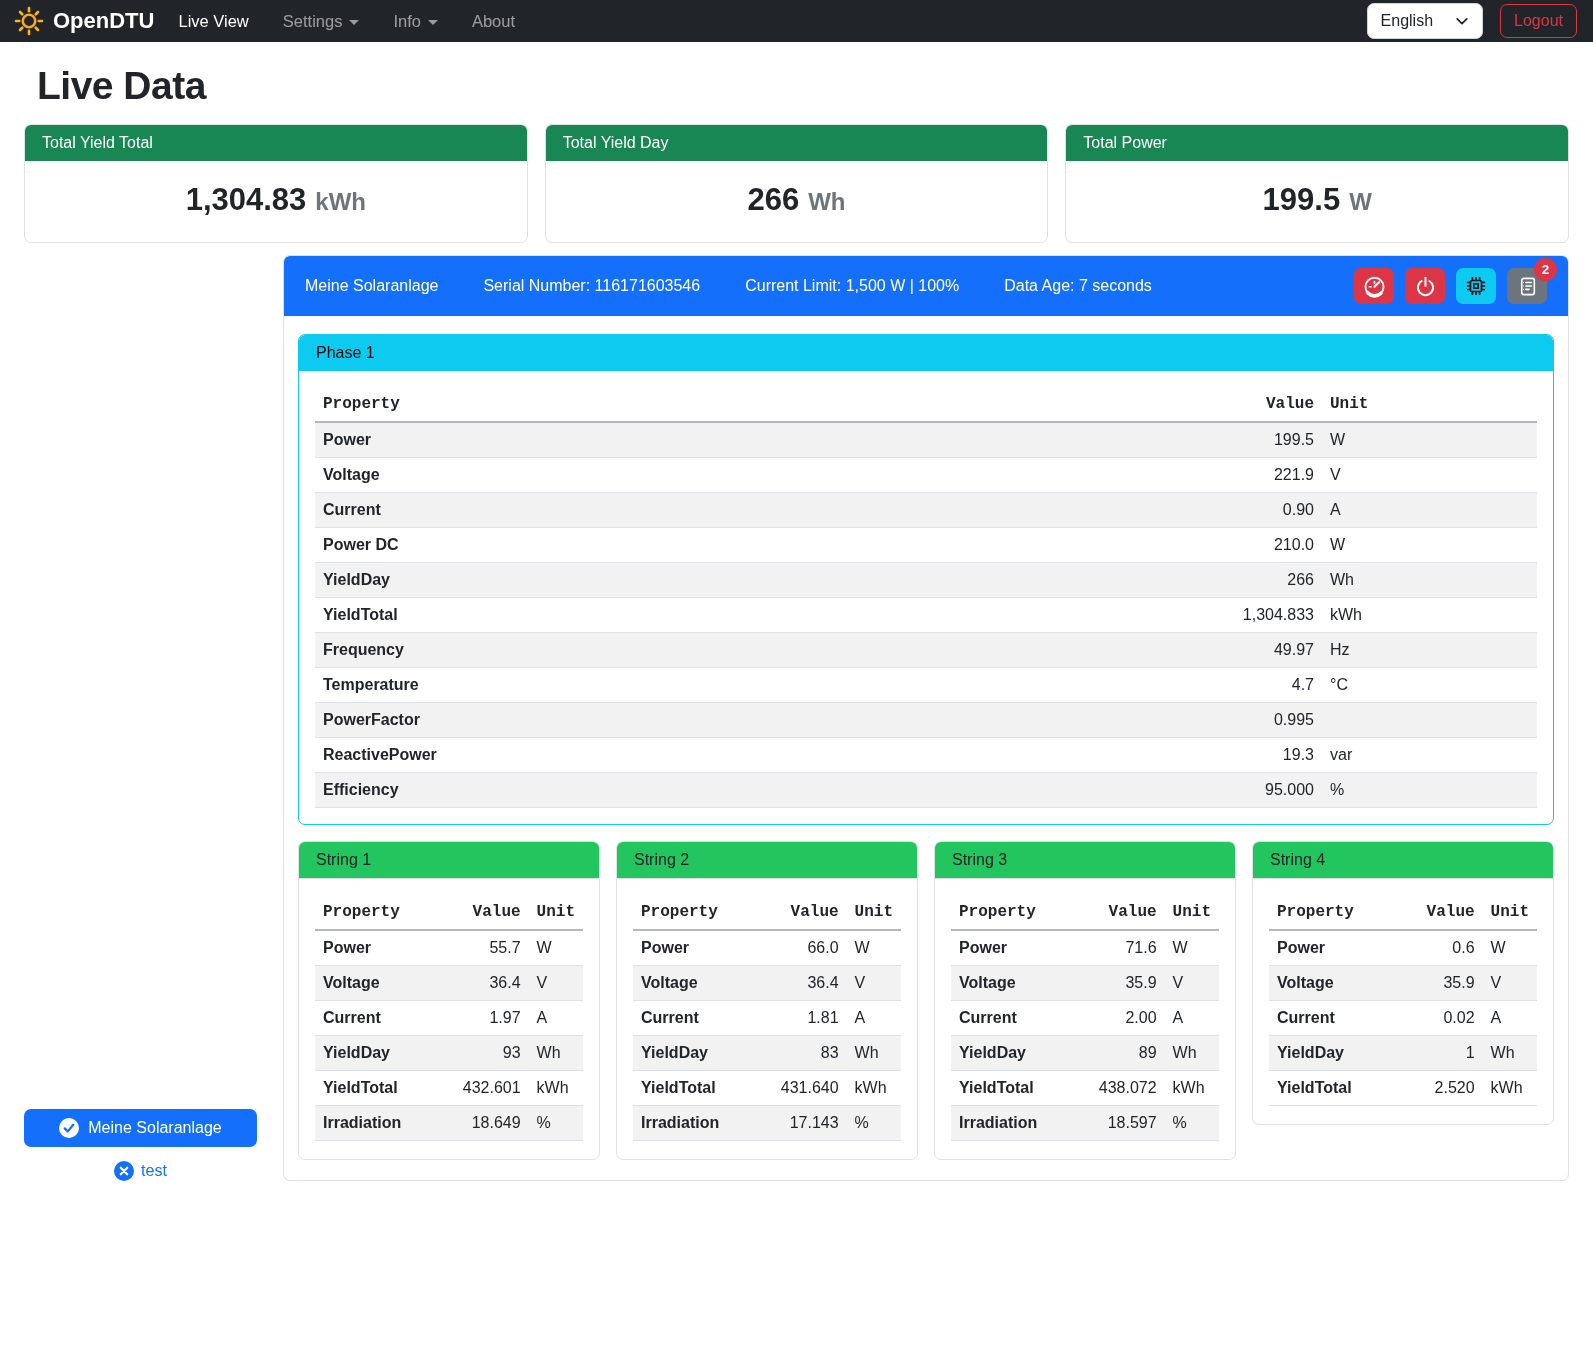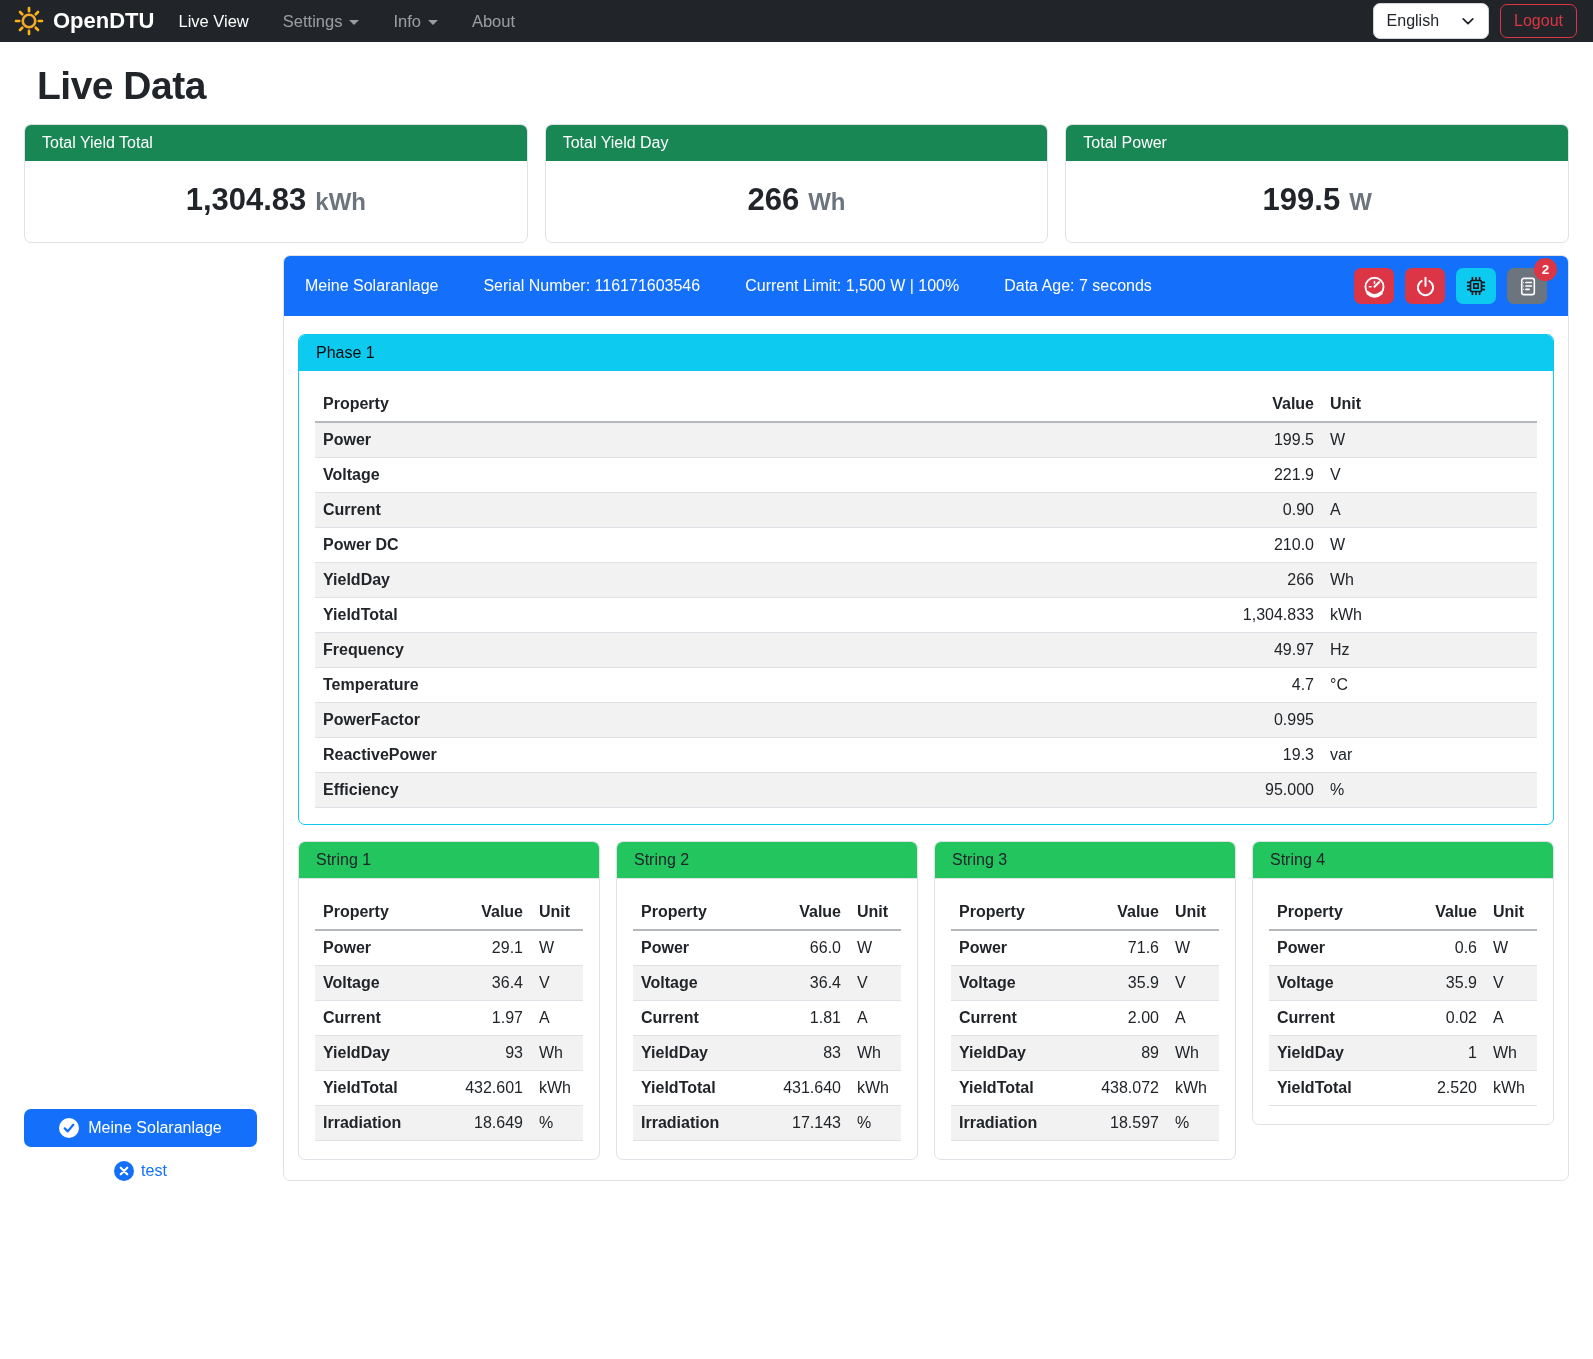--- a/index.html
+++ b/index.html
@@ -8,21 +8,21 @@
   .navbar { background:#212529; height:42px; display:flex; align-items:center;
     padding:0 16px 0 14px; }
   .brand { display:flex; align-items:center; gap:9px; color:#fff; font-size:22px;
     font-weight:700; cursor:pointer; }
   .nav-links { display:flex; align-items:center; margin-left:24px; gap:34px; }
   .nav-link { color:rgba(255,255,255,.55); font-size:16.5px; cursor:pointer; white-space:nowrap; }
   .nav-link.active { color:#fff; }
   .caret { display:inline-block; margin-left:7px; vertical-align:2px;
     border-left:5px solid transparent; border-right:5px solid transparent;
     border-top:5px solid currentColor; }
-  .nav-right { margin-left:auto; display:flex; align-items:center; gap:11px; }
+  .nav-right { margin-left:auto; display:flex; align-items:center; gap:17px; }
   .lang-select { background:#fff; color:#212529; border:1px solid #ced4da; border-radius:7px;
     padding:8px 13px; font-size:16px; display:flex; align-items:center; gap:22px; cursor:pointer; }
   .logout-btn { background:transparent; border:1px solid #dc3545; color:#dc3545;
     border-radius:7px; padding:7px 13px; font-size:16px; cursor:pointer;
     font-family:"Liberation Sans", sans-serif; }
 
   .container { padding:8px 24px 26px; }
   .page-title { font-size:39px; font-weight:700; margin:14px 13px 16px; letter-spacing:-.5px; }
 
   .summary-row { display:flex; gap:17px;align-items:flex-end; }
@@ -57,21 +57,21 @@
     background:#dc3545; color:#fff; border-radius:50%; font-size:13.5px; font-weight:700;
     display:flex; align-items:center; justify-content:center; }
 
   .panel-body { padding:18px 14px 20px; }
   .phase-card { border:1px solid #0dcaf0; border-radius:7px; overflow:hidden; }
   .phase-header { background:#0dcaf0; color:#0a0a0a; font-size:16px; padding:9px 17px; }
   .phase-body { padding:16px; }
 
   table.data-table { width:100%; border-collapse:collapse; font-size:16px; }
   .data-table th, .data-table td { padding:8px; text-align:left; }
-  .data-table thead tr { border-bottom:2px solid #b4b8bc; }
+  .data-table thead tr { border-bottom:2px solid #b4b8bc;font-family:Liberation Mono, monospace; }
   .data-table tbody tr { border-bottom:1px solid #dee2e6; }
   .data-table th { font-weight:700; }
   .data-table .val { text-align:right; }
   .phase-table .val  { width:120px; }
   .phase-table .unit { width:215px; }
   .string-table .val  { width:90px; }
   .string-table .unit { width:52px; }
   table.stripe-a tbody tr:nth-child(odd)  { background:#f2f2f2; }
   table.stripe-b tbody tr:nth-child(even) { background:#f2f2f2; }
 
@@ -325,21 +325,21 @@
                 <thead>
                   <tr>
                     <th>Property</th>
                     <th class="val">Value</th>
                     <th class="unit">Unit</th>
                   </tr>
                 </thead>
                 <tbody data-table="strings.0.rows">
                     <tr>
                       <th>Power</th>
-                      <td class="val">29.1</td>
+                      <td class="val">55.7</td>
                       <td class="unit">W</td>
                     </tr>
                     <tr>
                       <th>Voltage</th>
                       <td class="val">36.4</td>
                       <td class="unit">V</td>
                     </tr>
                     <tr>
                       <th>Current</th>
                       <td class="val">1.97</td>

